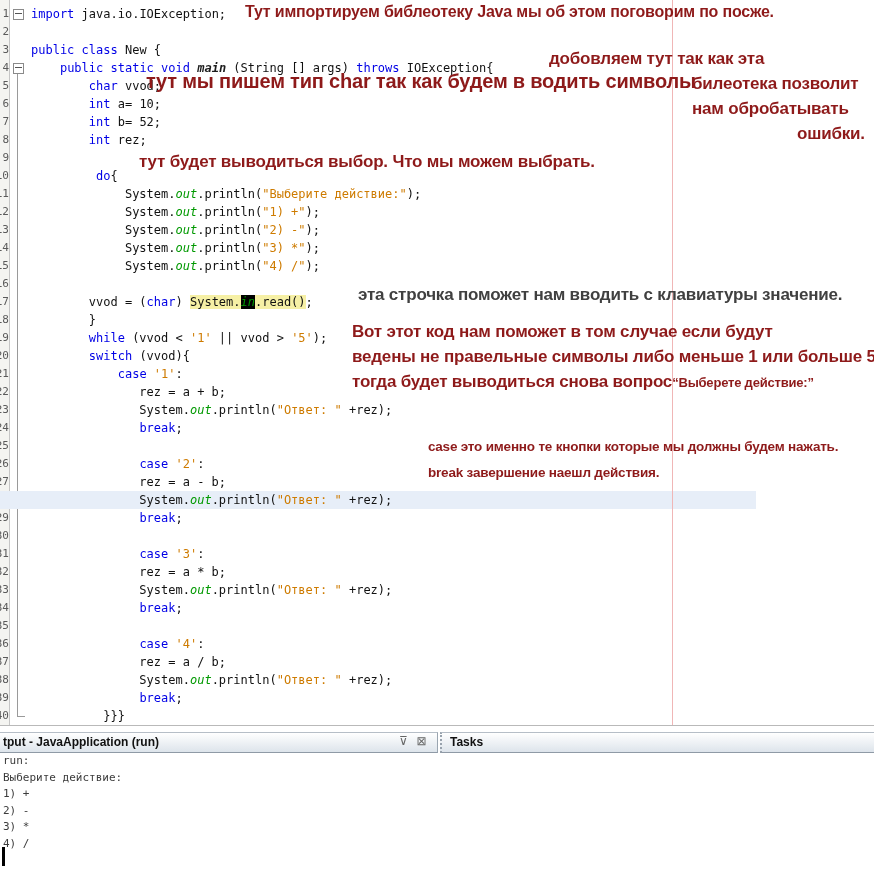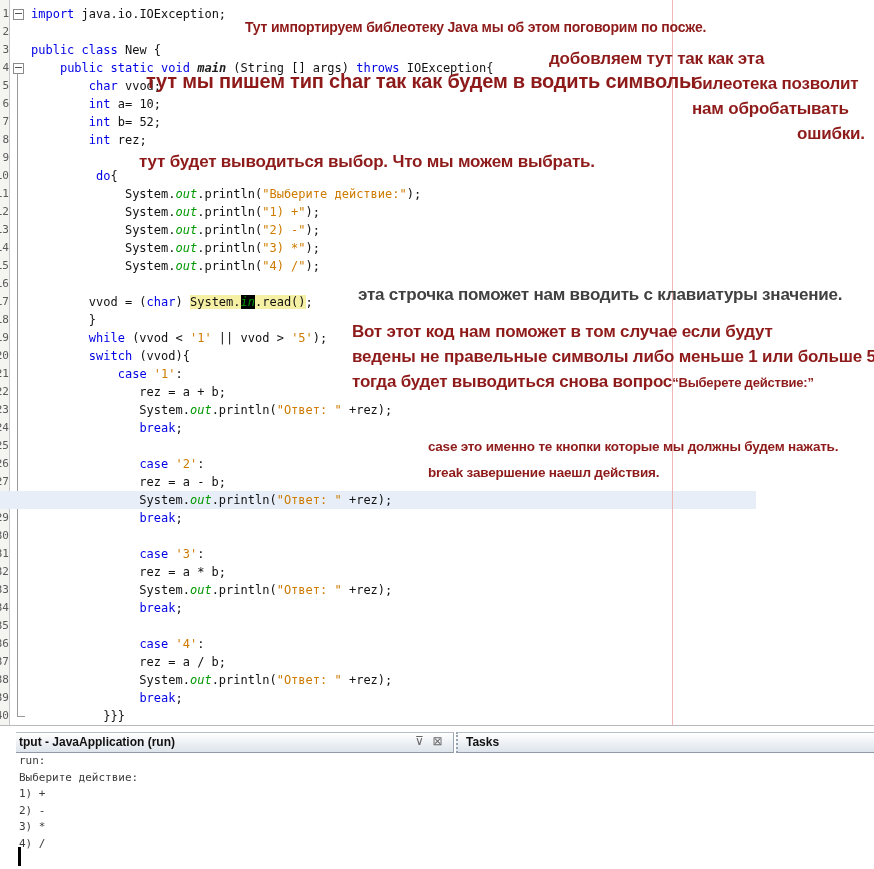--- a/index.html
+++ b/index.html
@@ -37,21 +37,21 @@
   
   .annot{position:absolute;color:#8e1a1a;font-weight:700;white-space:nowrap;
          font-family:"Liberation Sans",sans-serif;letter-spacing:-0.2px;}
   .annot-small{font-size:13px;}
   #bottom-arrow-head{position:absolute;left:25px;top:841px;width:0;height:0;
          border-right:93px solid #8e1a1a;border-top:11px solid transparent;
          border-bottom:11px solid transparent;}
   #bottom-arrow-shaft{position:absolute;left:112px;top:849px;width:34px;height:5px;background:#8e1a1a;}
 
   
-  #output-panel{position:absolute;left:16px;top:726px;width:828px;height:143px;background:#fff;}
+  #output-panel{position:absolute;left:0;top:726px;width:828px;height:143px;background:#fff;}
   .panel-header{position:absolute;top:6px;height:19px;
       background:linear-gradient(#ffffff,#dde4eb);
       border-top:1px solid #b6bec7;border-bottom:1px solid #8f9aa6;}
   #output-header{left:0;width:437px;border-right:1px solid #9aa5b0;}
   #tasks-header{left:440px;width:434px;border-left:2px dotted #98a2ad;}
   .panel-title{position:absolute;left:3px;top:2px;font-size:12px;font-weight:700;color:#111;white-space:nowrap;}
   #tasks-header .panel-title{left:8px;}
   .hdr-icon{position:absolute;top:1px;width:15px;height:15px;color:#666;font-size:12px;
             line-height:15px;text-align:center;cursor:default;}
   #icon-dropdown{right:26px;}
@@ -154,21 +154,21 @@
         <div class="code-line"><span class="tk-p">               </span><span class="tk-k">case</span><span class="tk-p"> </span><span class="tk-s">'4'</span><span class="tk-p">:</span></div>
         <div class="code-line"><span class="tk-p">               rez = a / b;</span></div>
         <div class="code-line"><span class="tk-p">               System.</span><span class="tk-g">out</span><span class="tk-p">.println(</span><span class="tk-s">"Ответ: "</span><span class="tk-p"> +rez);</span></div>
         <div class="code-line"><span class="tk-p">               </span><span class="tk-k">break</span><span class="tk-p">;</span></div>
         <div class="code-line"><span class="tk-p">          }}}</span></div>
       </div>
     <div id="margin-line"></div>
   </div>
 
   <div id="annotations">
-      <div class="annot" style="left: 245px; top: 3px; font-size: 14px; color: rgb(142, 26, 26); margin-top: 16px;">Тут импортируем библеотеку Java мы об этом поговорим по посже.</div>
+      <div class="annot" style="left: 245px; top: 3px; font-size: 16px; color: rgb(142, 26, 26);">Тут импортируем библеотеку Java мы об этом поговорим по посже.</div>
       <div class="annot" style="left: 549px; top: 49px; font-size: 17px; color: rgb(142, 26, 26);">добовляем тут так как эта</div>
       <div class="annot" style="left: 692px; top: 74px; font-size: 17px; color: rgb(142, 26, 26);">билеотека позволит</div>
       <div class="annot" style="left: 692px; top: 99px; font-size: 17px; color: rgb(142, 26, 26);">нам обробатывать</div>
       <div class="annot" style="left: 797px; top: 124px; font-size: 17px; color: rgb(142, 26, 26);">ошибки.</div>
       <div class="annot" style="left: 146px; top: 70px; font-size: 20px; color: rgb(142, 26, 26);">тут мы пишем тип char так как будем в водить символы</div>
       <div class="annot" style="left: 139px; top: 152px; font-size: 17px; color: rgb(142, 26, 26);">тут будет выводиться выбор. Что мы можем выбрать.</div>
       <div class="annot" style="left: 358px; top: 285px; font-size: 17px; color: #404040; text-align: right;">эта строчка поможет нам вводить с клавиатуры значение.</div>
       <div class="annot" style="left: 352px; top: 319px; font-size: 17px; color: rgb(142, 26, 26); line-height: 25px;">
         <div>Вот этот код нам поможет в том случае если будут</div>
         <div>ведены не правельные символы либо меньше 1 или больше 5</div>

